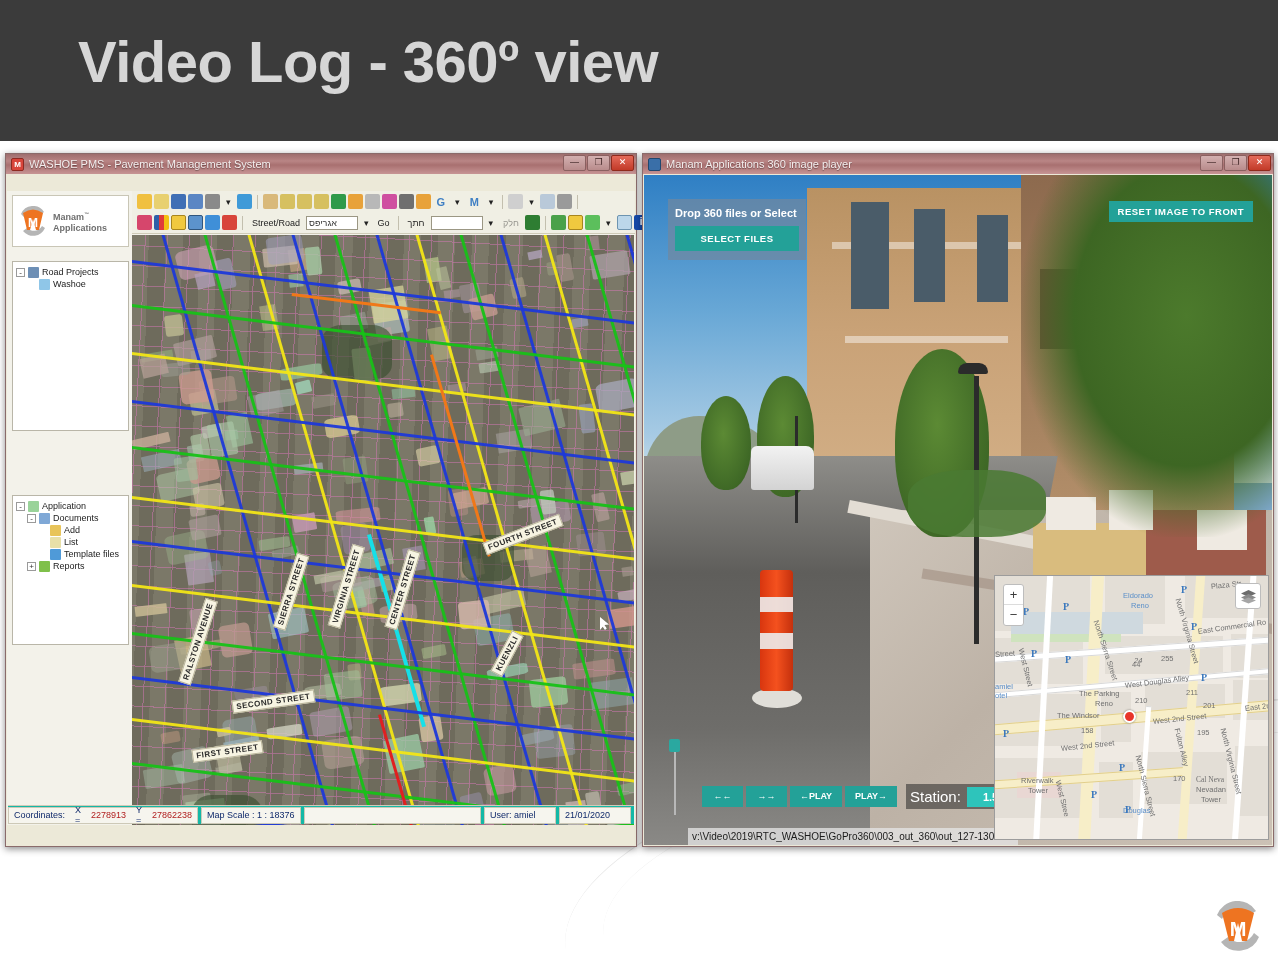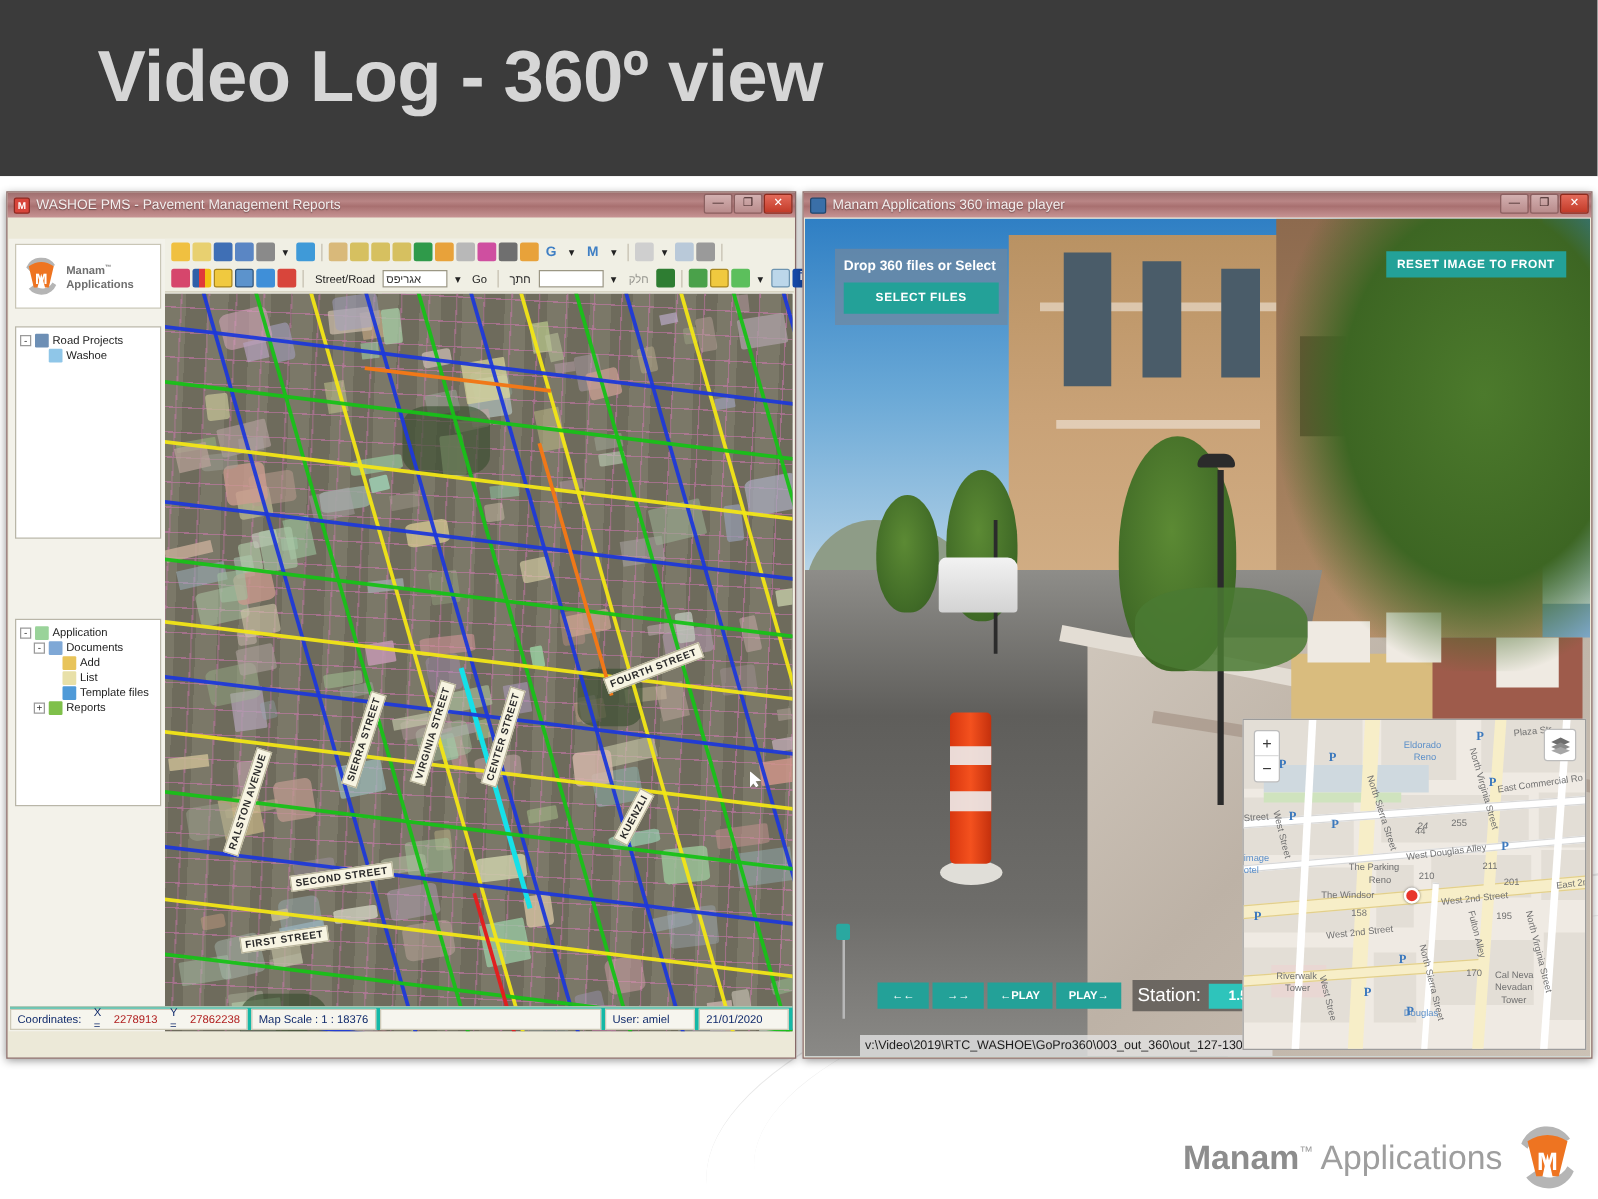--- a/index.html
+++ b/index.html
@@ -276,21 +276,21 @@
 </div>
 
 <div class="slide-body">
   <div class="swoosh"></div>
   <div class="swoosh2"></div>
 
   <div class="win" id="pms-window" style="left:5px; top:12px; width:632px; height:694px;">
 
     <div class="win-titlebar">
       <div class="win-icon">M</div>
-      <div class="win-title-text">WASHOE PMS - Pavement Management Reports</div>
+      <div class="win-title-text">WASHOE PMS - Pavement Management System</div>
       <div class="win-buttons">
         <div class="win-btn">—</div>
         <div class="win-btn">❐</div>
         <div class="win-btn close">✕</div>
       </div>
     </div>
 
 
     <div class="lw-content">
 
@@ -760,24 +760,24 @@
             <div class="mm-label name" style="left: 62px; top: 135px; transform: rotate(0deg); transform-origin: left center;">The Windsor</div>
             <div class="mm-label name" style="left: 158px; top: 141px; transform: rotate(-6deg); transform-origin: left center;">West 2nd Street</div>
             <div class="mm-label name" style="left: 66px; top: 168px; transform: rotate(-6deg); transform-origin: left center;">West 2nd Street</div>
             <div class="mm-label name" style="left: 182px; top: 148px; transform: rotate(76deg); transform-origin: left center;">Fulton Alley</div>
             <div class="mm-label name" style="left: 143px; top: 175px; transform: rotate(76deg); transform-origin: left center;">North Sierra Street</div>
             <div class="mm-label name" style="left: 228px; top: 148px; transform: rotate(76deg); transform-origin: left center;">North Virginia Street</div>
             <div class="mm-label name" style="left: 250px; top: 128px; transform: rotate(-7deg); transform-origin: left center;">East 2n</div>
             <div class="mm-label name" style="left: 26px; top: 200px; transform: rotate(0deg); transform-origin: left center;">Riverwalk</div>
             <div class="mm-label name" style="left: 33px; top: 210px; transform: rotate(0deg); transform-origin: left center;">Tower</div>
             <div class="mm-label name" style="left: 63px; top: 200px; transform: rotate(76deg); transform-origin: left center;">West Stree</div>
-            <div class="mm-label name" style="left: 201px; top: 199px; transform: rotate(0deg); transform-origin: left center;">Cal Neva</div>
+            <div class="mm-label name" style="left: 201px; top: 199px; transform: rotate(0deg); transform-origin: left center; font-family: Liberation Serif, serif;">Cal Neva</div>
             <div class="mm-label name" style="left: 201px; top: 209px; transform: rotate(0deg); transform-origin: left center;">Nevadan</div>
             <div class="mm-label name" style="left: 206px; top: 219px; transform: rotate(0deg); transform-origin: left center;">Tower</div>
-            <div class="mm-label blue" style="left: 0px; top: 106px; transform: rotate(0deg); transform-origin: left center;">image</div>
+            <div class="mm-label blue" style="left: 0px; top: 106px; transform: rotate(0deg); transform-origin: left center;">amiel</div>
             <div class="mm-label blue" style="left: 0px; top: 115px; transform: rotate(0deg); transform-origin: left center;">otel</div>
             <div class="mm-label name" style="left: 191px; top: 112px; transform: rotate(0deg); transform-origin: left center;">211</div>
             <div class="mm-label name" style="left: 208px; top: 125px; transform: rotate(0deg); transform-origin: left center;">201</div>
             <div class="mm-label name" style="left: 140px; top: 120px; transform: rotate(0deg); transform-origin: left center;">210</div>
             <div class="mm-label name" style="left: 202px; top: 152px; transform: rotate(0deg); transform-origin: left center;">195</div>
             <div class="mm-label name" style="left: 178px; top: 198px; transform: rotate(0deg); transform-origin: left center;">170</div>
             <div class="mm-label name" style="left: 86px; top: 150px; transform: rotate(0deg); transform-origin: left center;">158</div>
             <div class="mm-label name" style="left: 166px; top: 78px; transform: rotate(0deg); transform-origin: left center;">255</div>
             <div class="mm-label name" style="left: 137px; top: 84px; transform: rotate(0deg); transform-origin: left center;">44</div>
             <div class="mm-label name" style="left: 139px; top: 80px; transform: rotate(0deg); transform-origin: left center; font-style: italic;">24</div>
@@ -804,21 +804,20 @@
             <polygon points="8.5,1 16,4.5 8.5,8 1,4.5" fill="#6d6d6d"></polygon>
             <polygon points="8.5,5 16,8.5 8.5,12 1,8.5" fill="#8a8a8a"></polygon>
             <polygon points="8.5,8.5 16,11.5 8.5,14.5 1,11.5" fill="#a6a6a6"></polygon>
           </svg>
         </div>
       </div>
     </div>
   </div>
 
   <div class="footer-brand">
-    <div class="fb-text"><b>Manam</b><span class="tm">™</span><span> Applications</span></div>
     <div class="fb-mark">
       <svg width="52" height="50" viewBox="0 0 52 50">
         <path d="M5 14 A22 22 0 0 1 44 10 L37 14.5 A16 16 0 0 0 10 18 Z" fill="#b5b5b5"></path>
         <path d="M47 36 A22 22 0 0 1 9 41 L16 36 A16 16 0 0 0 42 32 Z" fill="#b5b5b5"></path>
         <path d="M10 12 L17 40 L22 40 L26 22 L30 40 L35 40 L42 12 Q26 2 10 12 Z" fill="#ee7421"></path>
         <text x="26" y="35" font-size="20" font-weight="bold" fill="#ffffff" text-anchor="middle" font-family="Liberation Sans, sans-serif">M</text>
       </svg>
     </div>
   </div>
 </div>

